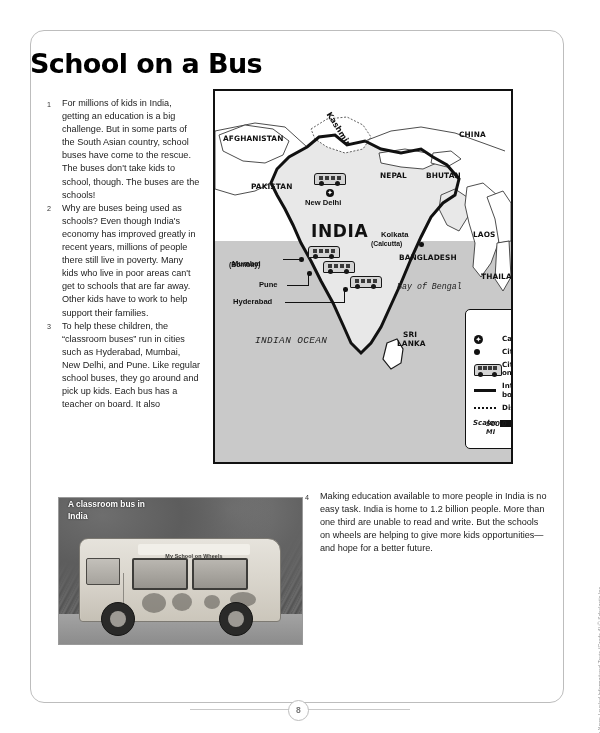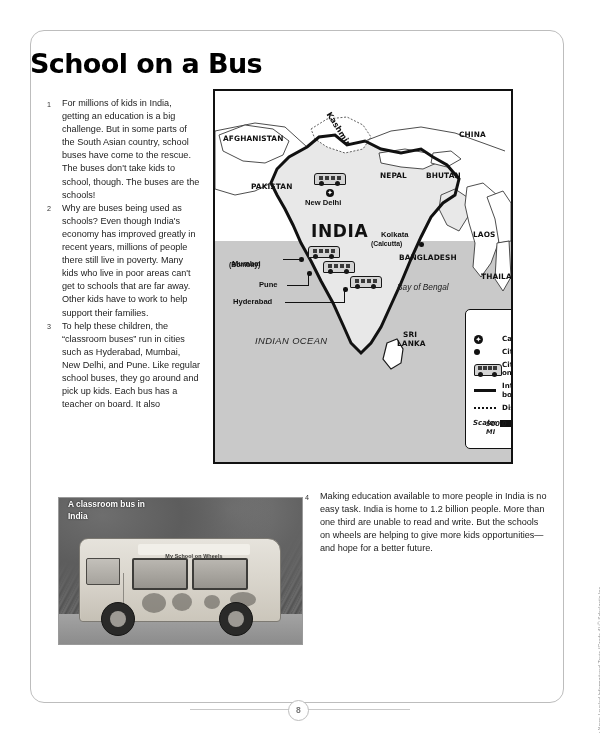--- a/index.html
+++ b/index.html
@@ -220,21 +220,21 @@
   .mlabel {
     position: absolute;
     font-family: "DejaVu Sans", sans-serif;
     font-weight: 700;
     color: #111;
     white-space: nowrap;
     line-height: 1.05;
   }
   .mlabel.ctry { font-size: 7.4px; letter-spacing: .1px; }
   .mlabel.city { font-size: 7.6px; font-weight: 700; font-family: "Liberation Sans", sans-serif; }
-  .mlabel.water { font-size: 8.3px; font-style: italic; font-weight: 400; font-family: Liberation Sans, sans-serif; color: #222; }
+  .mlabel.water { font-size: 8.3px; font-style: italic; font-weight: 400; font-family: Liberation Mono, monospace; color: #222; }
   .mlabel.big { font-size: 17px; font-weight: 700; letter-spacing: .6px; }
 
   
   .map-bus {
     position: absolute;
     width: 30px;
     height: 13px;
   }
   .map-bus .mb-body {
     position: absolute;

